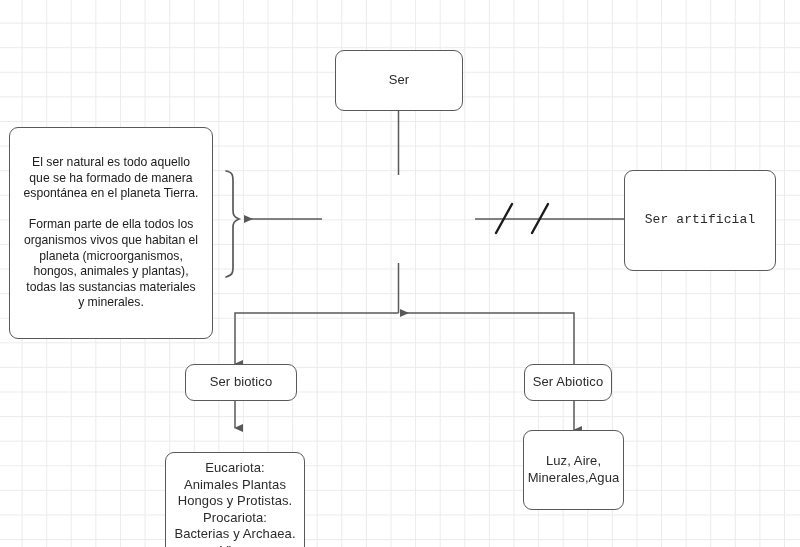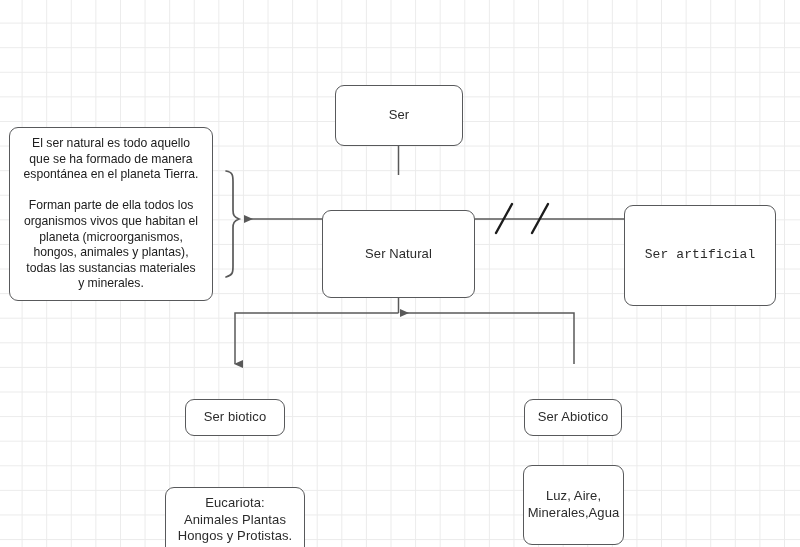--- a/index.html
+++ b/index.html
@@ -35,40 +35,39 @@
     border: 1.6px solid #58595b;
     border-radius: 9px;
     display: flex;
     align-items: center;
     justify-content: center;
     text-align: center;
     color: #2b2b2b;
     font-size: 13px;
     line-height: 1.08;
     letter-spacing: 0.1px;
-    margin-top: 35px;
   }
   .node-label {
     display: block;
     width: 100%;
     white-space: pre-line;
   }
   
   #node-ser          { left: 335px; top: 50px;  width: 128px; height: 61px; }
   #node-ser-natural  { left: 322px; top: 175px; width: 153px; height: 88px; }
   #node-ser-artif    { left: 624px; top: 170px; width: 152px; height: 101px; font-family: Liberation Mono, monospace; }
-  #node-ser-biotico  { left: 185px; top: 364px; width: 100px; height: 37px; }
-  #node-ser-abiotico { left: 524px; top: 364px; width: 98px; height: 37px; }
+  #node-ser-biotico  { left: 185px; top: 364px; width: 112px; height: 37px; }
+  #node-ser-abiotico { left: 524px; top: 364px; width: 88px; height: 37px; }
   #node-eucariota    { left: 165px; top: 452px; width: 140px; height: 115px;
                        font-size: 13px; line-height: 1.27; }
   #node-luz          { left: 523px; top: 430px; width: 101px; height: 80px;
                        line-height: 1.3; }
   #note-natural {
     position: absolute;
-    left: 9px; top: 127px; width: 204px; height: 174px;
+    left: 9px; top: 127px; width: 204px; height: 212px;
     box-sizing: border-box;
     background: #ffffff;
     border: 1.6px solid #58595b;
     border-radius: 9px;
     display: flex;
     align-items: center;
     justify-content: center;
     padding: 4px 6px;
     text-align: center;
     color: #202020;
@@ -140,23 +139,20 @@
 planeta (microorganismos,
 hongos, animales y plantas),
 todas las sustancias materiales
 y minerales.</span>
   </div>
 
   <div class="node" id="node-ser">
     <span class="node-label">Ser</span>
   </div>
 
-  <div class="node" id="node-ser-natural">
-    <span class="node-label">Ser Natural</span>
-  </div>
 
   <div class="node" id="node-ser-artif">
     <span class="node-label">Ser artificial</span>
   </div>
 
   <div class="node" id="node-ser-biotico">
     <span class="node-label">Ser biotico</span>
   </div>
 
   <div class="node" id="node-ser-abiotico">

